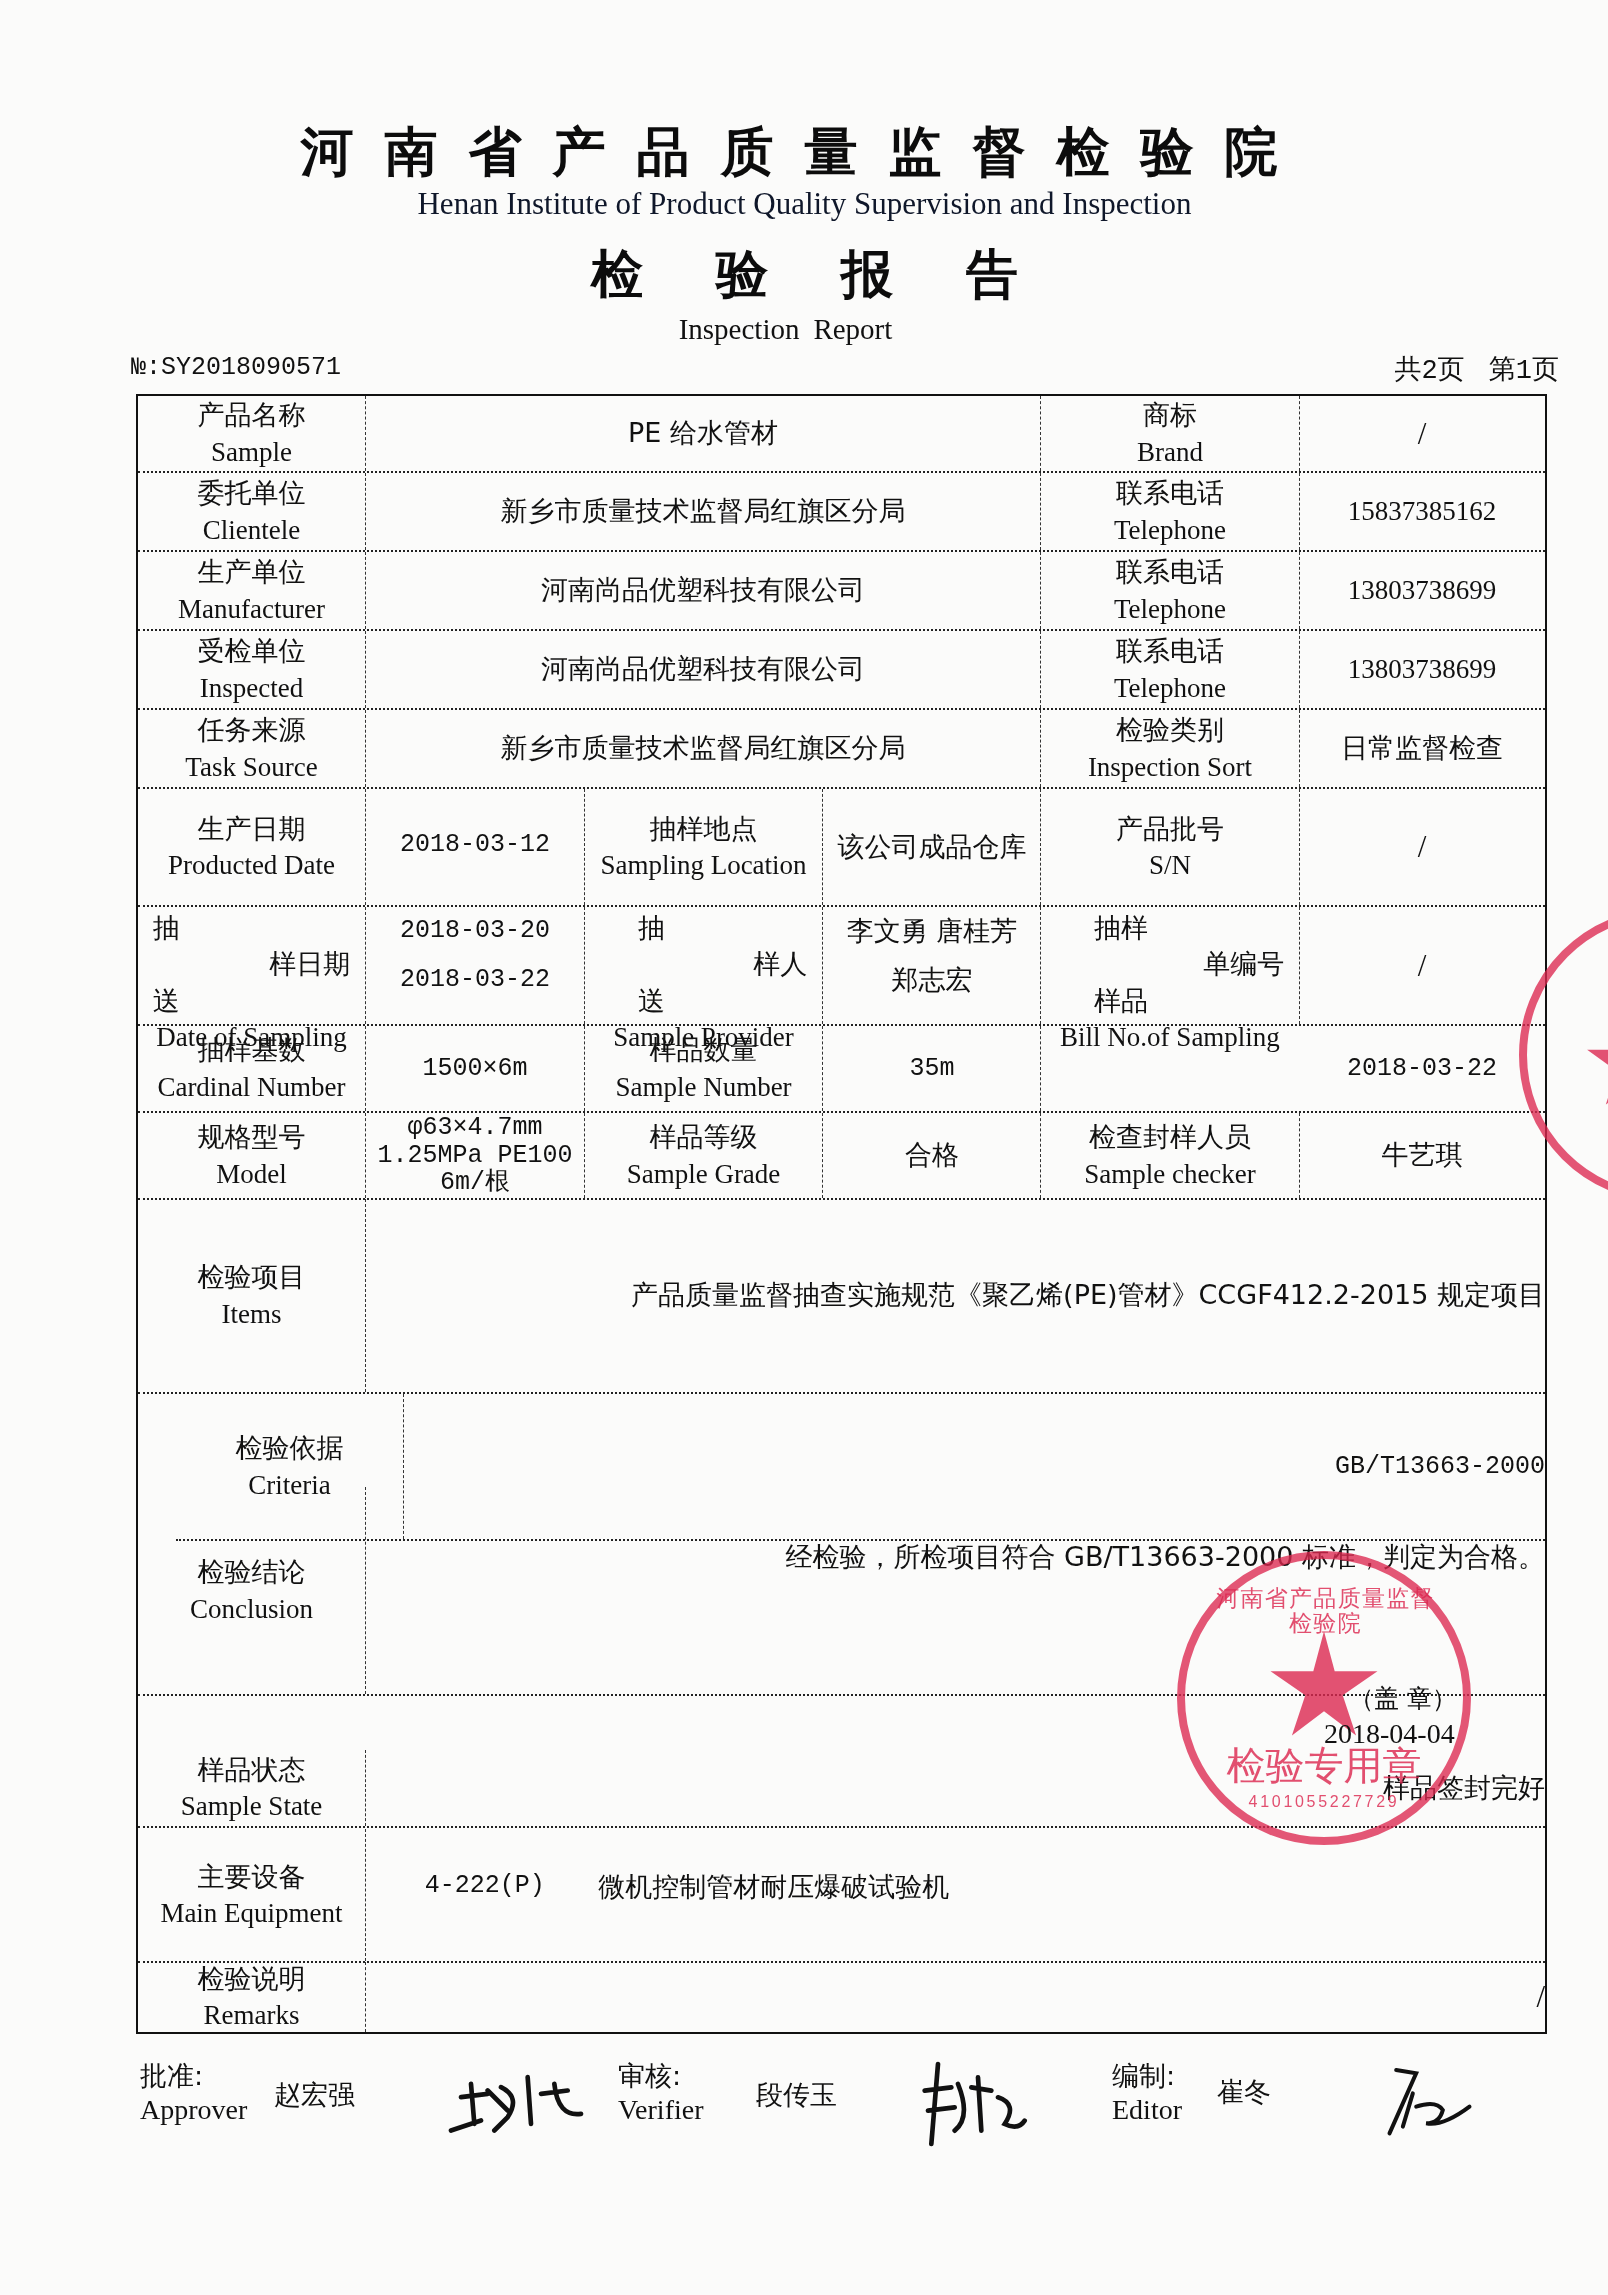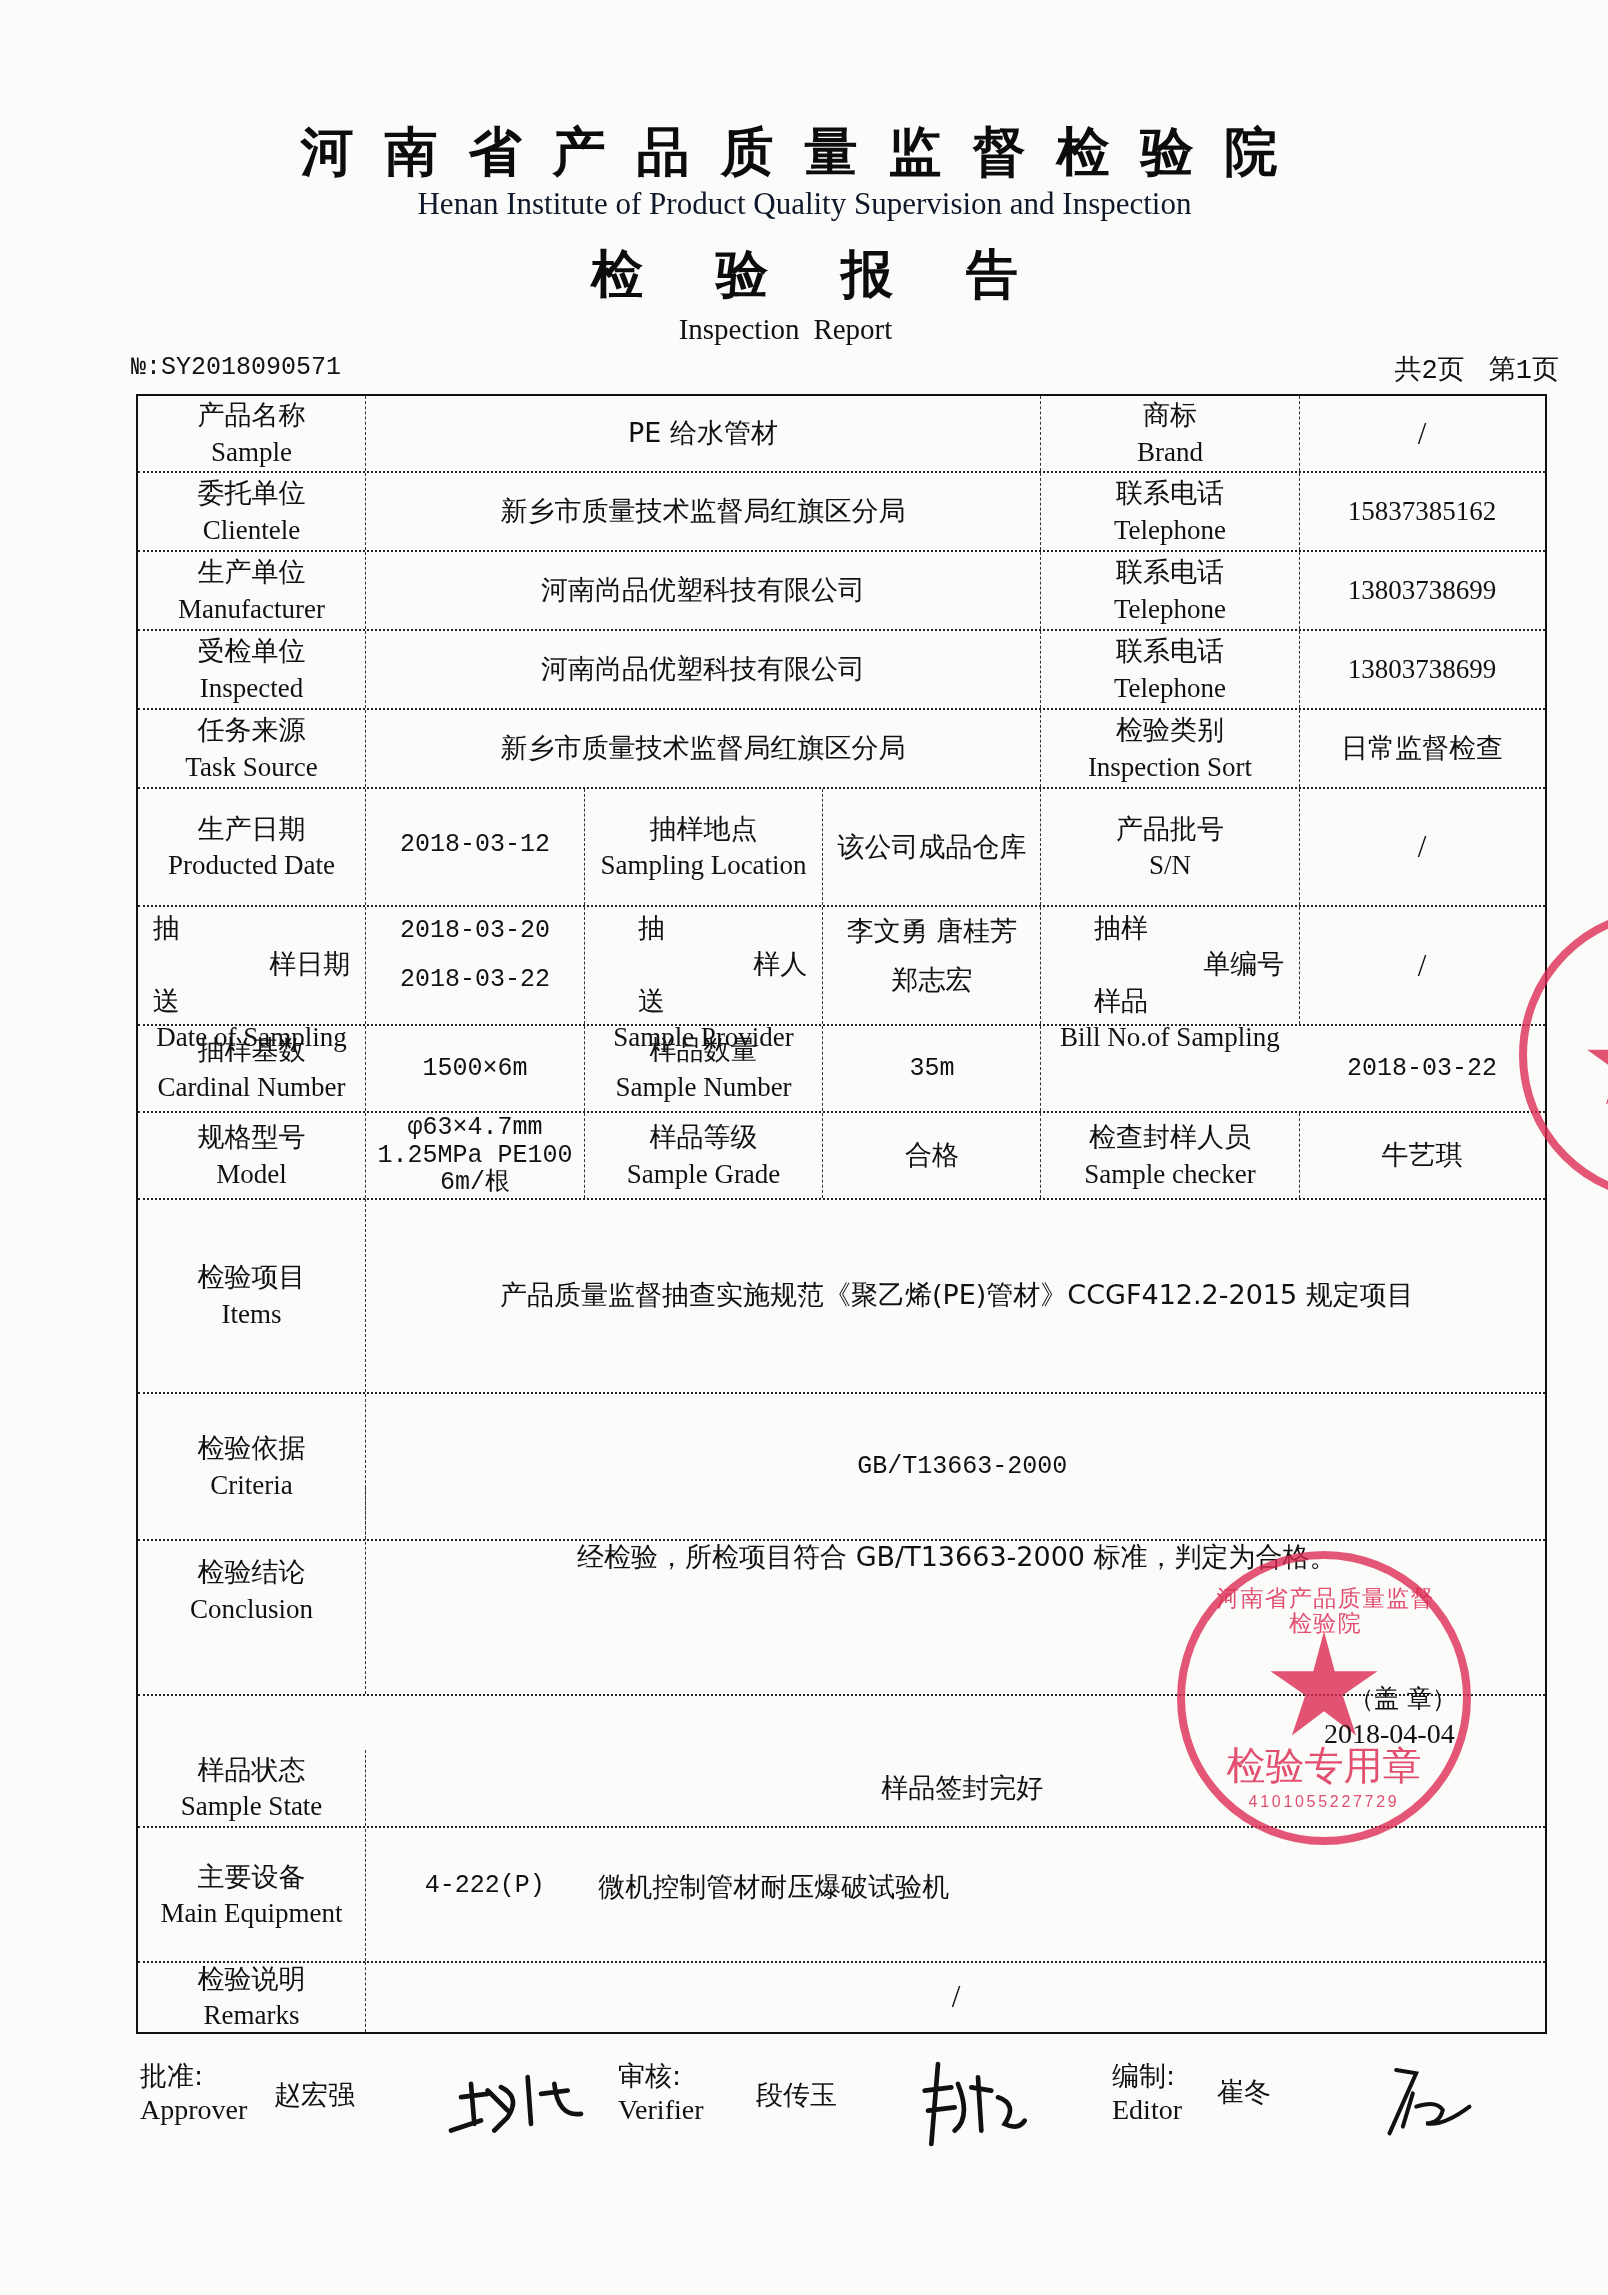--- a/index.html
+++ b/index.html
@@ -47,21 +47,21 @@
     position: absolute; top: 0; bottom: 0; box-sizing: border-box;
     display: flex; flex-direction: column; justify-content: center; align-items: center;
     text-align: center; border-right: 1.3px dashed #333;
     font-size: 27px; line-height: 1.35;
   }
   .cell.noborder { border-right: none; }
   .cell .cn { font-family: "DejaVu Sans", sans-serif; font-size: 27px; }
   .cell .en { font-family: "Liberation Serif", serif; font-size: 27px; }
   .cell .val { font-family: "DejaVu Sans", sans-serif; font-size: 27px; }
   .cell .mono { font-family: "Liberation Mono", monospace; font-size: 25px; }
-  .cell.left { align-items: center; padding-left: 13.4px; }
+  .cell.left { align-items: flex-end; padding-left: 13.4px; }
   .slash { font-family: "Liberation Serif", serif; font-size: 31px; }
 
   
   .c1 { left: 0; width: 228px; }
   .c2-wide { left: 228px; width: 675px; }
   .c2 { left: 228px; width: 219px; }
   .c3 { left: 447px; width: 238px; }
   .c4 { left: 686px; width: 217px; }
   .c5 { left: 903px; width: 259px; }
   .c6 { left: 1162px; width: 244px; }
@@ -284,21 +284,21 @@
   <div class="row" style="top:803px;height:195px;">
     <div class="cell c1">
       <span class="cn">检验项目</span>
       <span class="en">Items</span>
     </div>
     <div class="cell c-rest noborder left" style="padding-left:2.7px;">
       <span class="val">产品质量监督抽查实施规范《聚乙烯(PE)管材》CCGF412.2-2015 规定项目</span>
     </div>
   </div>
 
-  <div class="row" style="top:998px;height:147px;">
+  <div class="row" style="top:998px;height:147px;margin-left:38px;">
     <div class="cell c1">
       <span class="cn">检验依据</span>
       <span class="en">Criteria</span>
     </div>
     <div class="cell c-rest noborder left">
       <span class="mono">GB/T13663-2000</span>
     </div>
   </div>
 
   <div class="row" style="top:1091px;height:209px;">

